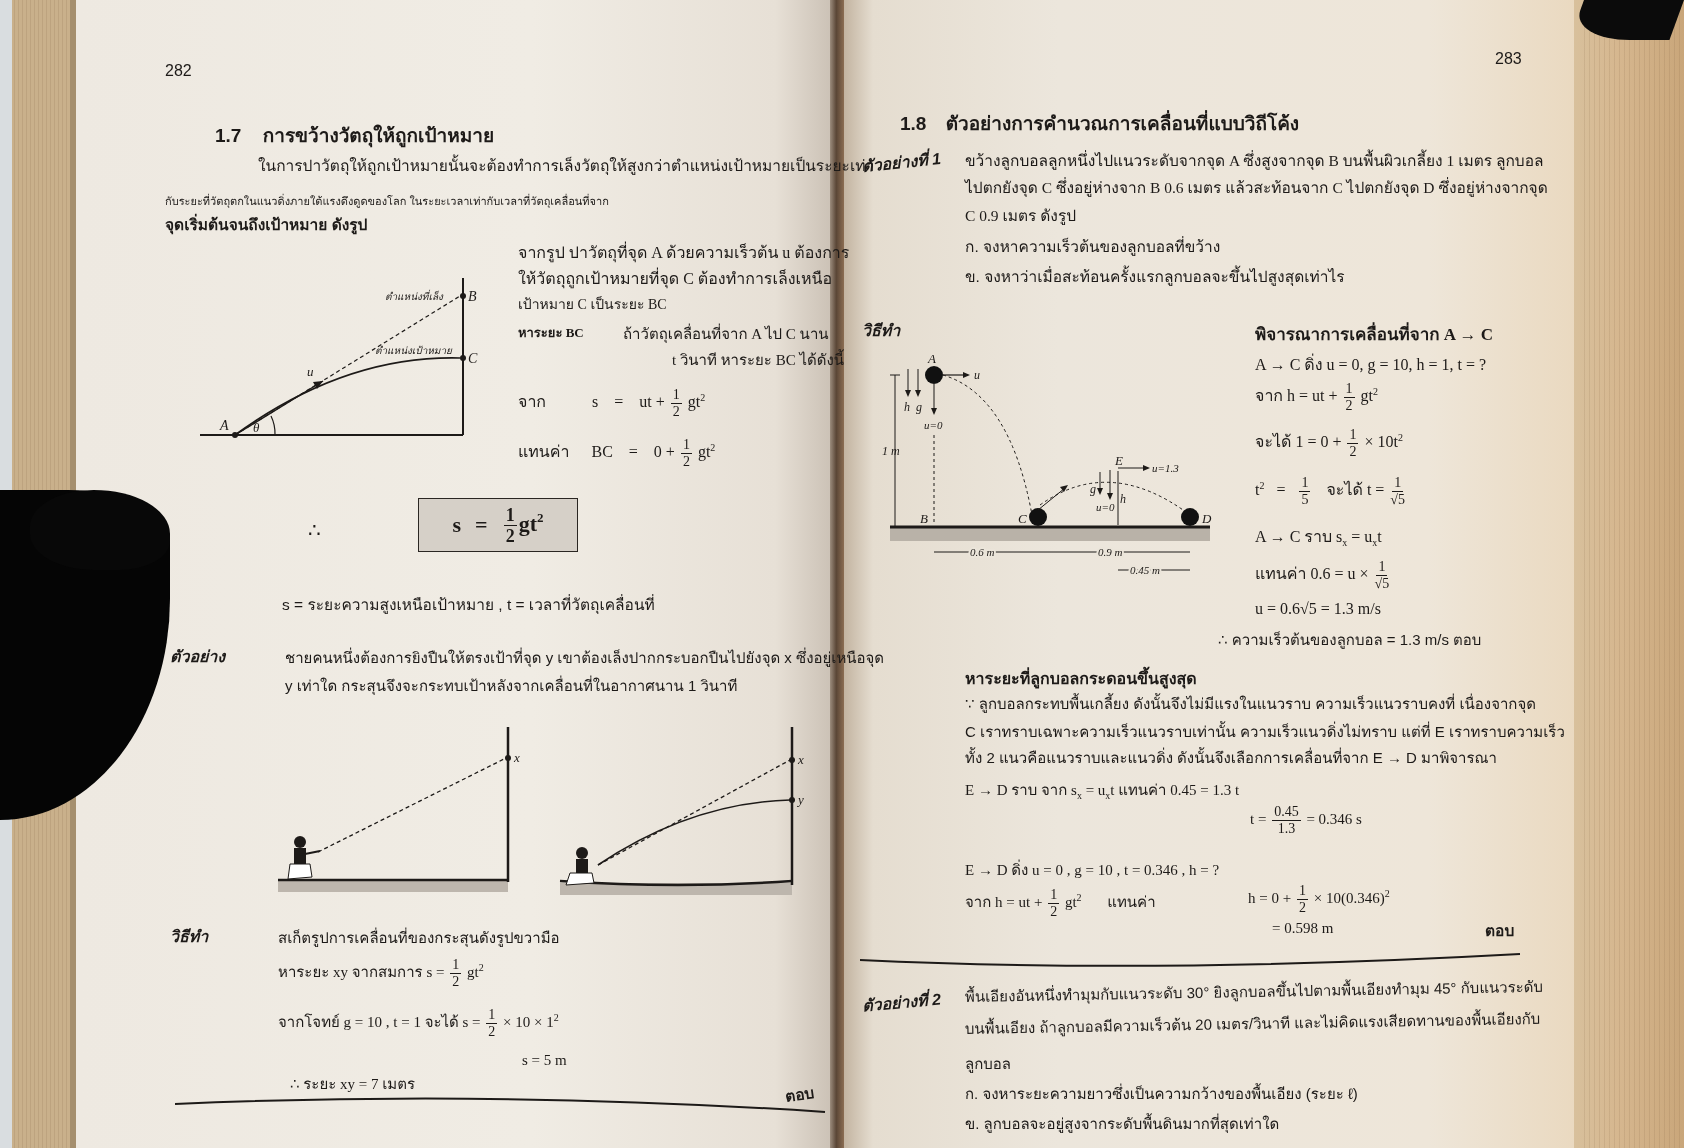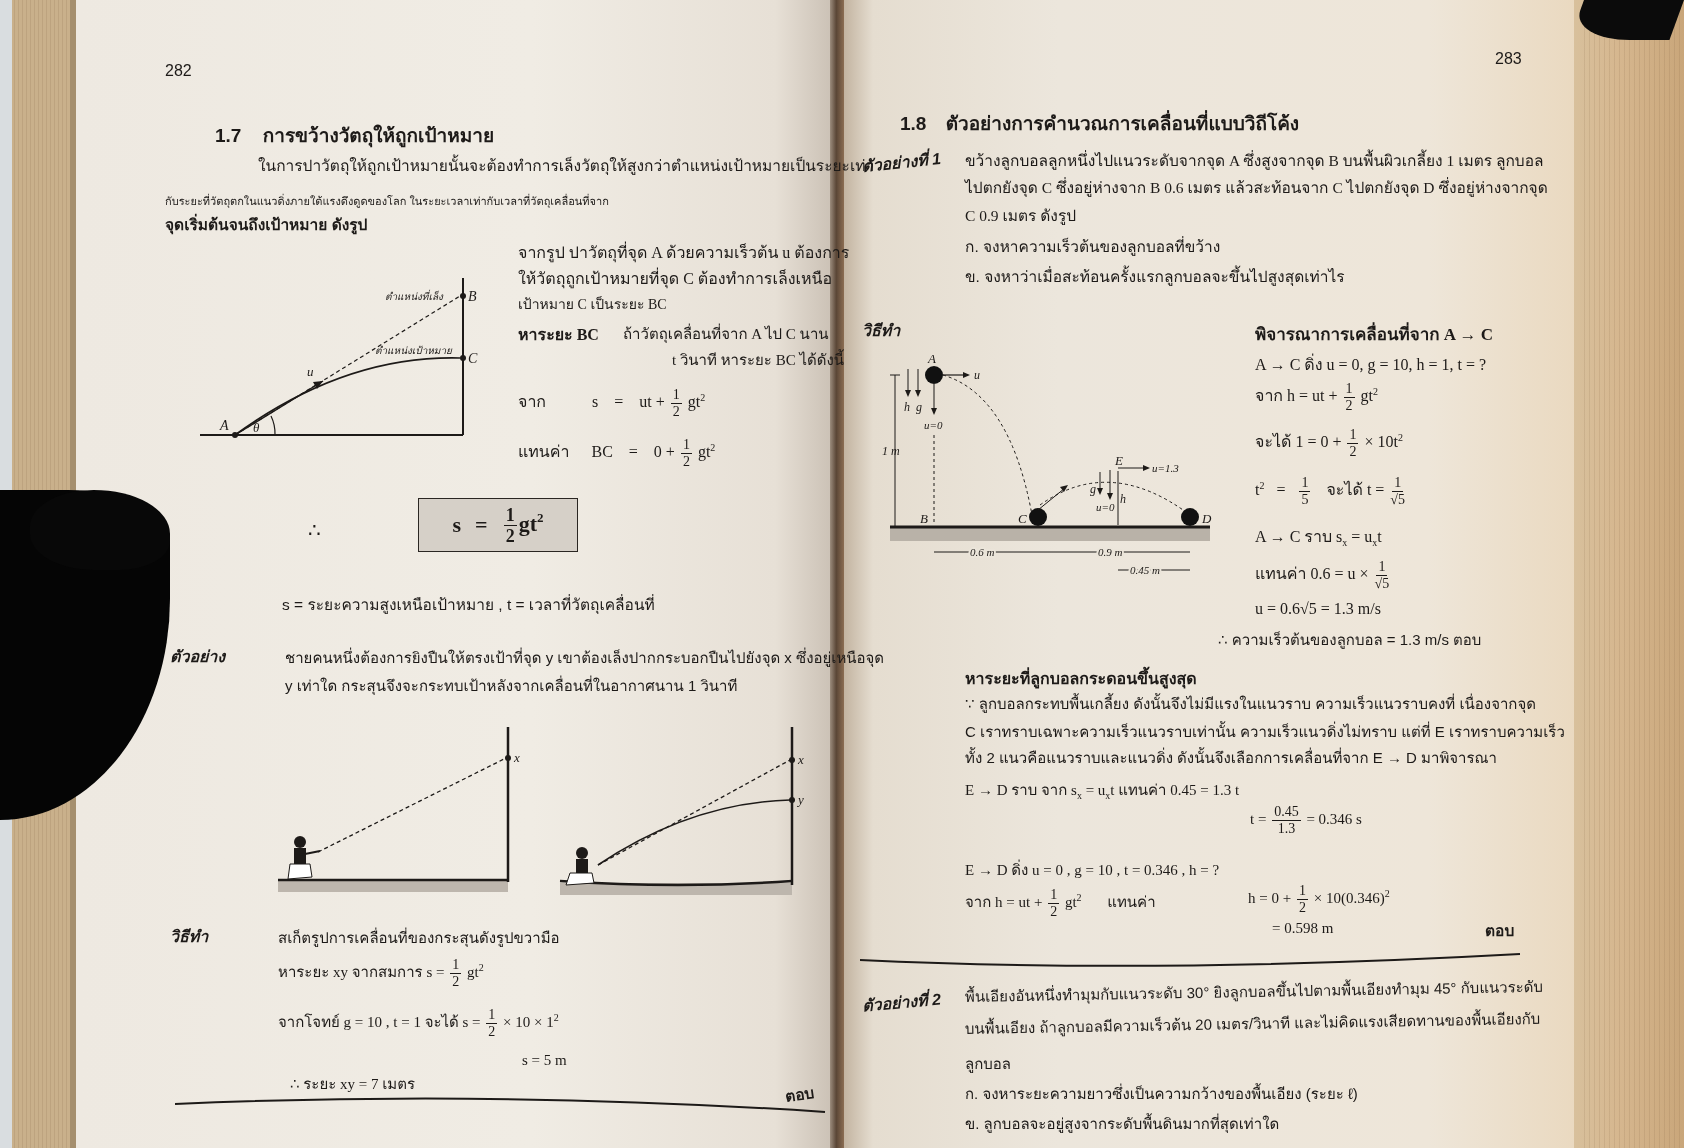--- a/index.html
+++ b/index.html
@@ -89,21 +89,21 @@
   <text x="112" y="106" font-size="13">u</text>
   <text x="273" y="31" font-size="14">B</text>
   <text x="273" y="93" font-size="14">C</text>
   <text x="190" y="30" font-size="10">ตำแหน่งที่เล็ง</text>
   <text x="180" y="84" font-size="10">ตำแหน่งเป้าหมาย</text>
 </svg>
 
 <div class="abs serif" style="left:518px;top:240px;font-size:16px;">จากรูป ปาวัตถุที่จุด A ด้วยความเร็วต้น u ต้องการ</div>
 <div class="abs serif" style="left:518px;top:266px;font-size:16px;">ให้วัตถุถูกเป้าหมายที่จุด C  ต้องทำการเล็งเหนือ</div>
 <div class="abs serif" style="left:518px;top:293px;font-size:14px;">เป้าหมาย C เป็นระยะ BC</div>
-<div class="abs serif" style="left:518px;top:322px;font-weight:bold;font-size:16px;">หาระยะ BC</div>
+<div class="abs serif" style="left:518px;top:322px;font-weight:bold;font-size:13px;">หาระยะ BC</div>
 <div class="abs serif" style="left:623px;top:322px;font-size:15px;">ถ้าวัตถุเคลื่อนที่จาก A ไป C นาน</div>
 <div class="abs serif" style="left:672px;top:348px;font-size:15px;">t วินาที หาระยะ BC ได้ดังนี้</div>
 
 <div class="abs formula" style="left:518px;top:388px;">
   <span>จาก</span>
   <span style="margin-left:42px">s</span>
   <span style="margin:0 12px">=</span>
   <span>ut +</span>
   <span class="frac">
       <span class="num">1</span>

